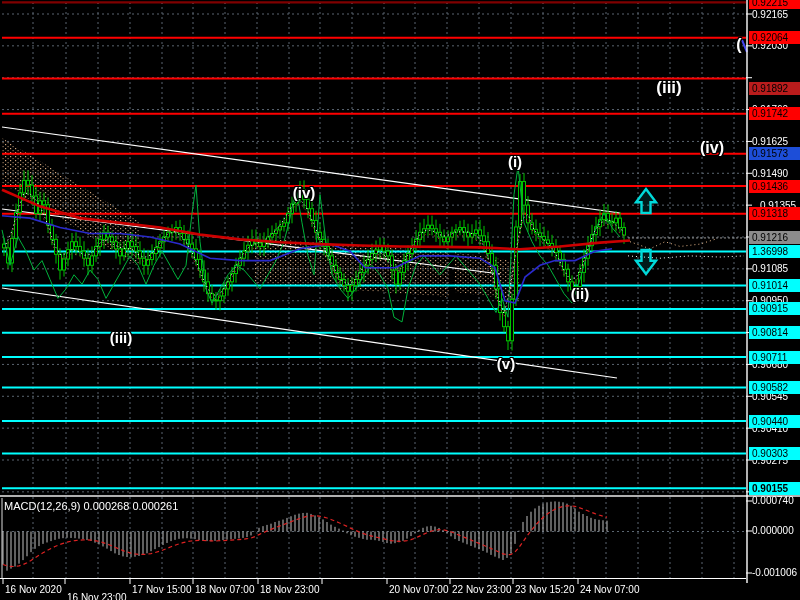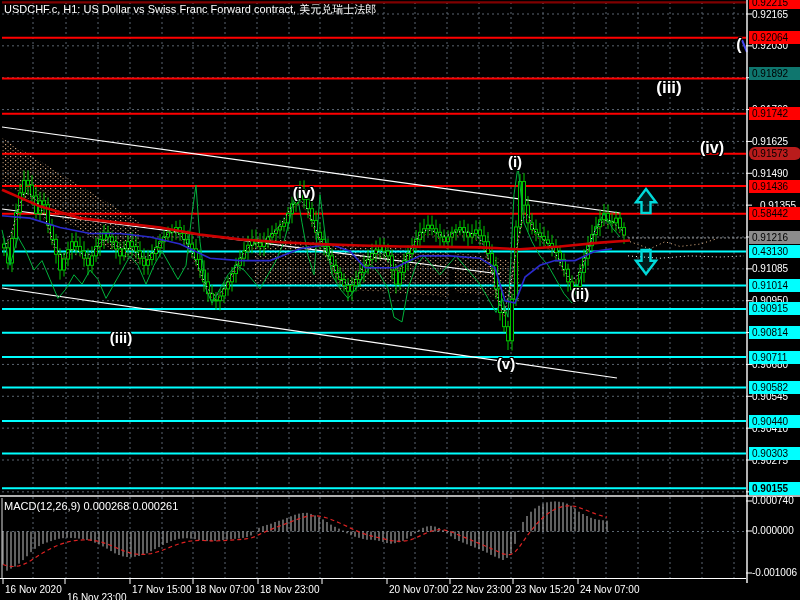--- a/index.html
+++ b/index.html
@@ -615,43 +615,42 @@
         <line x1="130" y1="578" x2="130" y2="584" stroke="#fff" stroke-width="1"></line>
         <line x1="193" y1="578" x2="193" y2="584" stroke="#fff" stroke-width="1"></line>
         <line x1="258" y1="578" x2="258" y2="584" stroke="#fff" stroke-width="1"></line>
         <line x1="322" y1="578" x2="322" y2="584" stroke="#fff" stroke-width="1"></line>
         <line x1="387" y1="578" x2="387" y2="584" stroke="#fff" stroke-width="1"></line>
         <line x1="450" y1="578" x2="450" y2="584" stroke="#fff" stroke-width="1"></line>
         <line x1="513" y1="578" x2="513" y2="584" stroke="#fff" stroke-width="1"></line>
         <line x1="578" y1="578" x2="578" y2="584" stroke="#fff" stroke-width="1"></line>
       </g>
     </svg>
-  <div class="title">USDCHF.c, H1:  US Dollar vs Swiss Franc Forward contract, 美元兑瑞士法郎</div>
   <div class="macd-label">MACD(12,26,9) 0.000268 0.000261</div>
   <div id="labels">
       <div class="tick-label" style="left: 752px; top: 7.5px;">0.92165</div>
       <div class="tick-label" style="left: 752px; top: 39.3571px;">0.92030</div>
       <div class="tick-label" style="left: 752px; top: 103.071px;">0.91760</div>
       <div class="tick-label" style="left: 752px; top: 134.929px;">0.91625</div>
       <div class="tick-label" style="left: 752px; top: 166.786px;">0.91490</div>
       <div class="tick-label" style="left: 752px; top: 198.643px; margin-left: 8px;">0.91355</div>
       <div class="tick-label" style="left: 752px; top: 262.357px;">0.91085</div>
       <div class="tick-label" style="left: 752px; top: 294.214px;">0.90950</div>
       <div class="tick-label" style="left: 752px; top: 357.929px;">0.90680</div>
       <div class="tick-label" style="left: 752px; top: 389.786px;">0.90545</div>
       <div class="tick-label" style="left: 752px; top: 421.643px;">0.90410</div>
       <div class="tick-label" style="left: 752px; top: 453.5px;">0.90275</div>
       <div class="badge" style="top: -4.29894px; background: rgb(255, 0, 0);">0.92215</div>
       <div class="badge" style="top: 31.3339px; background: rgb(255, 0, 0);">0.92064</div>
-      <div class="badge" style="top: 67px; background: #0f766e;">0.91892</div>
+      <div class="badge" style="top: 82px; background: #b91c1c;">0.91892</div>
       <div class="badge" style="top: 107.319px; background: rgb(255, 0, 0);">0.91742</div>
-      <div class="badge" style="top: 147.199px; background: #b91c1c; border-radius: 6px;">0.91573</div>
+      <div class="badge" style="top: 147.199px; background: #1d4ed8;">0.91573</div>
       <div class="badge" style="top: 179.529px; background: rgb(255, 0, 0);">0.91436</div>
-      <div class="badge" style="top: 207.374px; background: rgb(255, 0, 0);">0.58442</div>
-      <div class="badge" style="top: 244.895px; background: rgb(0, 255, 255);">0.43130</div>
+      <div class="badge" style="top: 207.374px; background: rgb(255, 0, 0);">0.91318</div>
+      <div class="badge" style="top: 244.895px; background: rgb(0, 255, 255);">1.36998</div>
       <div class="badge" style="top: 279.112px; background: rgb(0, 255, 255);">0.91014</div>
       <div class="badge" style="top: 302.474px; background: rgb(0, 255, 255);">0.90915</div>
       <div class="badge" style="top: 326.307px; background: rgb(0, 255, 255);">0.90814</div>
       <div class="badge" style="top: 350.613px; background: rgb(0, 255, 255);">0.90711</div>
       <div class="badge" style="top: 381.054px; background: rgb(0, 255, 255);">0.90582</div>
       <div class="badge" style="top: 414.563px; background: rgb(0, 255, 255);">0.90440</div>
       <div class="badge" style="top: 446.893px; background: rgb(0, 255, 255);">0.90303</div>
       <div class="badge" style="top: 481.817px; background: rgb(0, 255, 255); font-weight: bold;">0.90155</div>
       <div class="badge" style="top: 231.444px; background: rgb(140, 140, 140);">0.91216</div>
       <div class="macd-scale" style="top: 494.5px;">0.000740</div>

